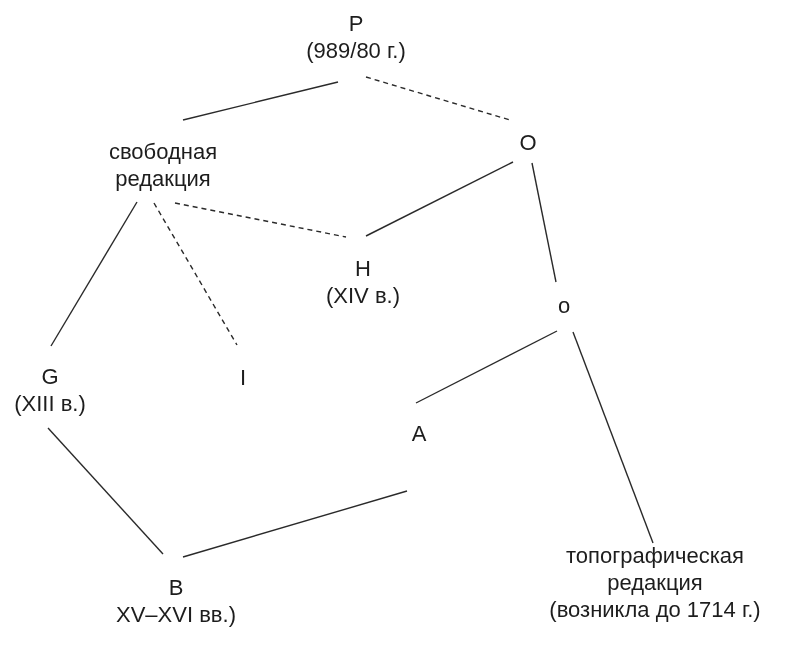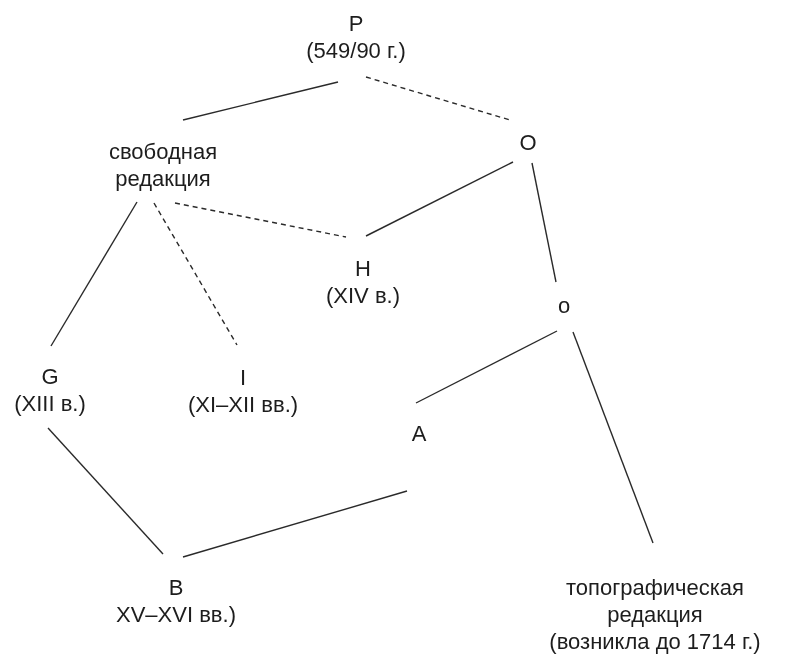--- a/index.html
+++ b/index.html
@@ -47,21 +47,21 @@
       <line x1="532" y1="163" x2="556" y2="282"></line>
       <line x1="557" y1="331" x2="416" y2="403"></line>
       <line x1="573" y1="332" x2="653" y2="543"></line>
       <line x1="48" y1="428" x2="163" y2="554"></line>
       <line x1="183" y1="557" x2="407" y2="491"></line>
     </g>
   </svg>
 
   <div class="node" style="left:356px; top:10px;">
     <div>P</div>
-    <div>(549/90 г.)</div>
+    <div>(989/80 г.)</div>
   </div>
 
   <div class="node" style="left:163px; top:138px;">
     <div>свободная</div>
     <div>редакция</div>
   </div>
 
   <div class="node" style="left:528px; top:129px;">
     <div>O</div>
   </div>
@@ -75,31 +75,30 @@
     <div>o</div>
   </div>
 
   <div class="node" style="left:50px; top:363px;">
     <div>G</div>
     <div>(XIII в.)</div>
   </div>
 
   <div class="node" style="left:243px; top:364px;">
     <div>I</div>
-    <div>(XI–XII вв.)</div>
   </div>
 
   <div class="node" style="left:419px; top:420px;">
     <div>A</div>
   </div>
 
   <div class="node" style="left:176px; top:574px;">
     <div>B</div>
     <div>XV–XVI вв.)</div>
   </div>
 
-  <div class="node" style="left:655px; top:574px;">
+  <div class="node" style="left:655px; top:542px;">
     <div>топографическая</div>
     <div>редакция</div>
     <div>(возникла до 1714 г.)</div>
   </div>
 
 </div>
 
 </body></html>

